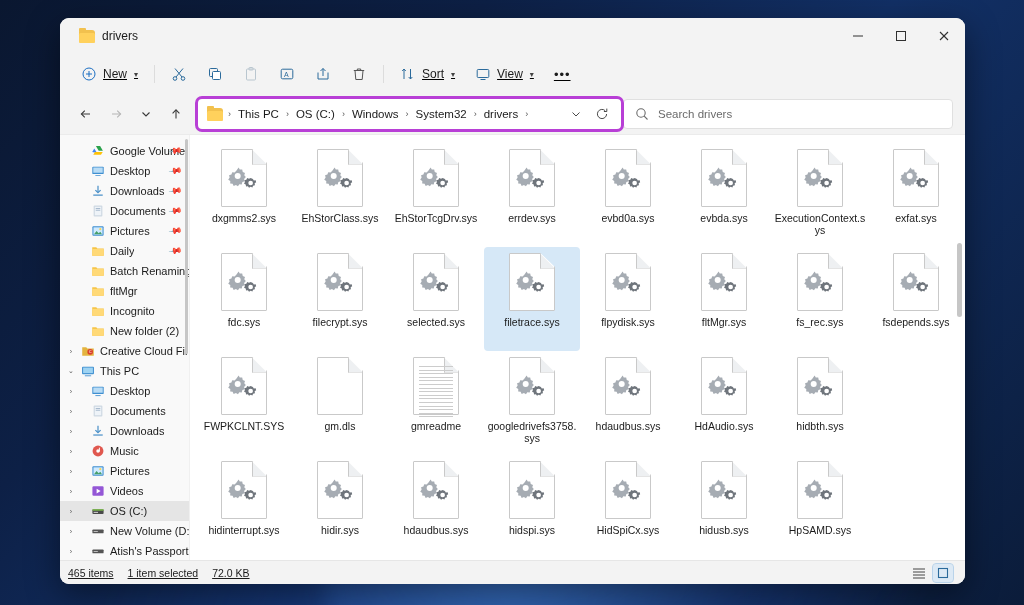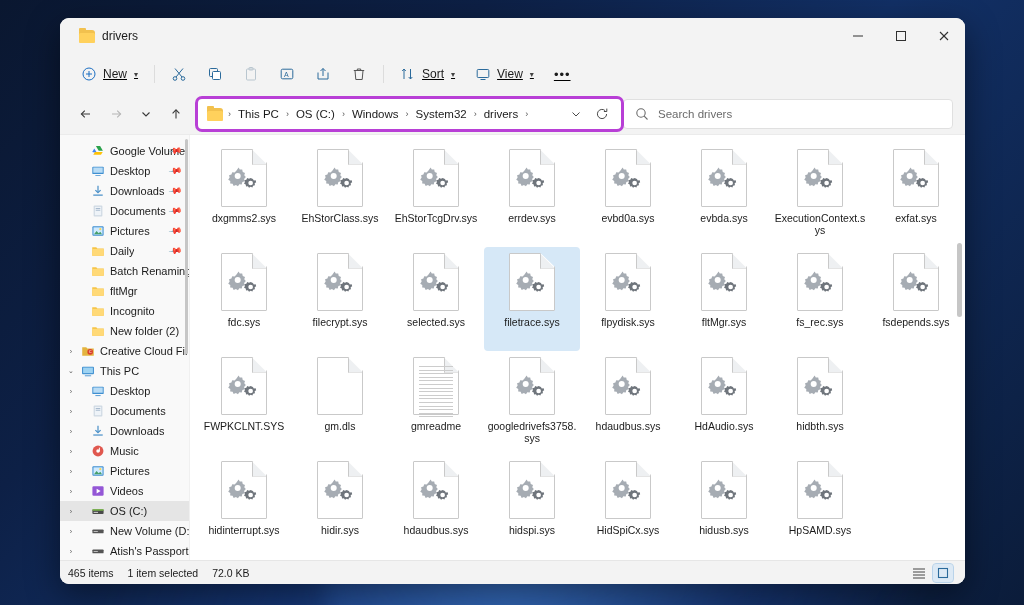--- a/index.html
+++ b/index.html
@@ -157,21 +157,21 @@
   .cscroll {
     position: absolute; right: 3px; top: 108px; width: 5px; height: 74px;
     background: #c6c6c6; border-radius: 3px;
   }
 
   
   .statusbar {
     height: 24px; flex: 0 0 24px; background: #f3f3f3; display: flex;
     align-items: center; padding: 0 8px; gap: 14px; border-top: 1px solid #e6e6e6;
   }
-  .st-text { font-size: 10.5px; color: #1b1b1b; }
+  .st-text { font-size: 10.5px; color: #1b1b1b; text-decoration: underline; }
   .st-right { margin-left: auto; display: flex; gap: 4px; align-items: center; padding-right:4px;}
   .viewbtn { width: 20px; height: 18px; display:flex; align-items:center; justify-content:center; border-radius:3px; }
   .viewbtn.active { background:#dce9f5; outline:1px solid #b9d3ea; }
 </style>
 </head>
 <body>
 
 <div class="desk-glow"></div>
 <div class="desk-swoosh"></div>
 

